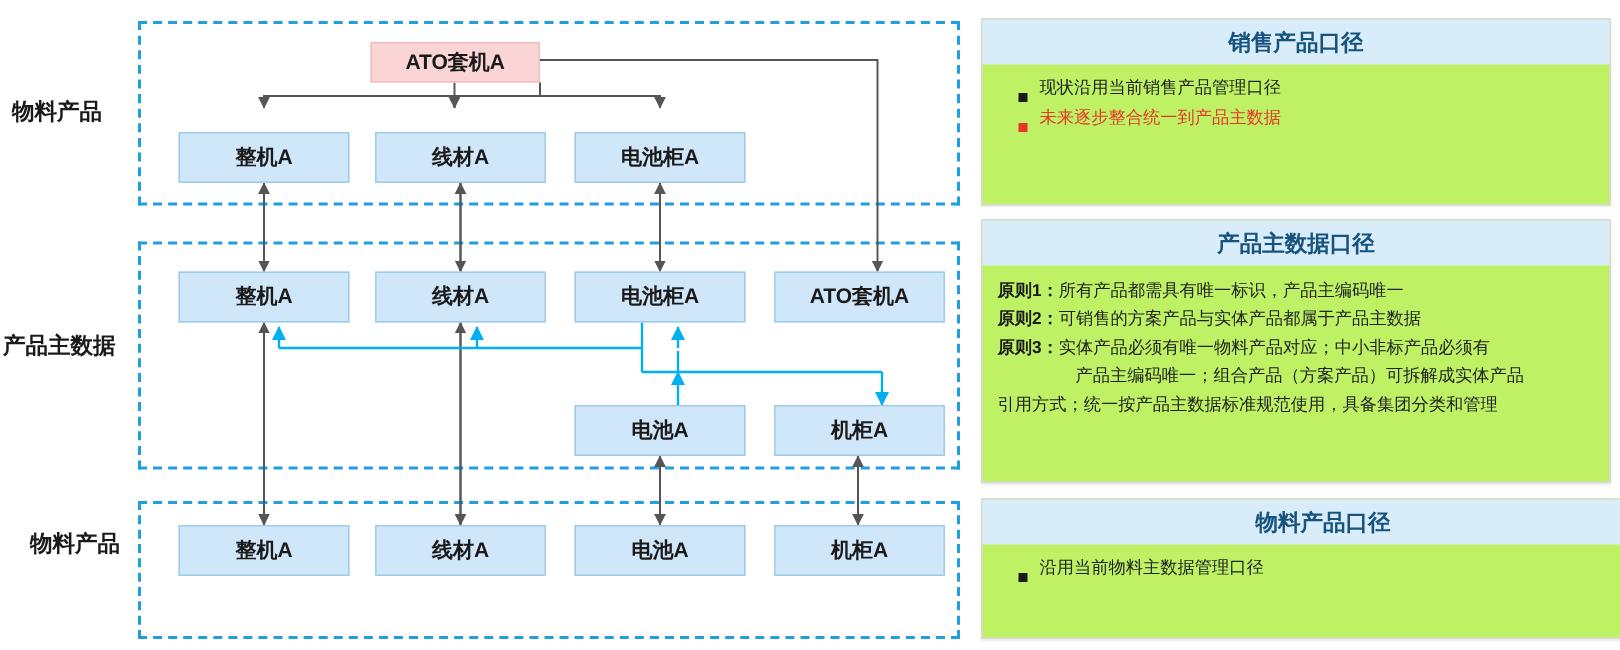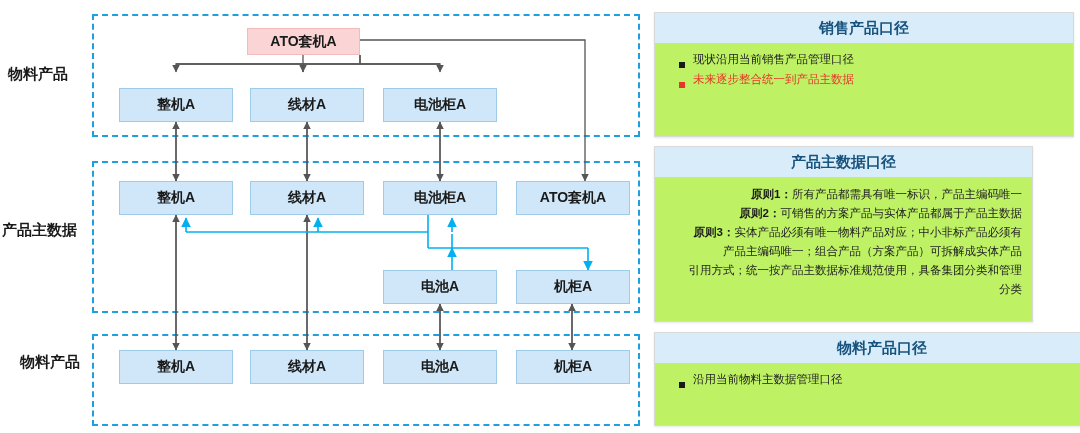--- a/index.html
+++ b/index.html
@@ -186,35 +186,34 @@
         <span class="bullet-sq"></span>
         <span class="bullet-txt">现状沿用当前销售产品管理口径</span>
       </div>
       <div class="bullet-row red">
         <span class="bullet-sq"></span>
         <span class="bullet-txt">未来逐步整合统一到产品主数据</span>
       </div>
     </div>
   </div>
 
-  <div class="panel" style="left:654px; top:146px; width:379px; height:176px;text-align:right;">
+  <div class="panel" style="left:654px; top:146px; width:420px; height:176px;">
     <div class="panel-head">产品主数据口径</div>
     <div class="panel-body">
       <div class="prin-row">
         <b>原则1：</b><span>所有产品都需具有唯一标识，产品主编码唯一</span>
       </div>
       <div class="prin-row">
         <b>原则2：</b><span>可销售的方案产品与实体产品都属于产品主数据</span>
       </div>
       <div class="prin-row">
         <b>原则3：</b><span>实体产品必须有唯一物料产品对应；中小非标产品必须有</span>
       </div>
       <div class="prin-row prin-indent">产品主编码唯一；组合产品（方案产品）可拆解成实体产品</div>
       <div class="prin-row">引用方式；统一按产品主数据标准规范使用，具备集团分类和管理</div>
-      <div class="prin-row prin-indent2">分类</div>
     </div>
   </div>
 
   <div class="panel" style="left:654px; top:332px; width:456px; height:94px;">
     <div class="panel-head">物料产品口径</div>
     <div class="panel-body">
       <div class="bullet-row">
         <span class="bullet-sq"></span>
         <span class="bullet-txt">沿用当前物料主数据管理口径</span>
       </div>

